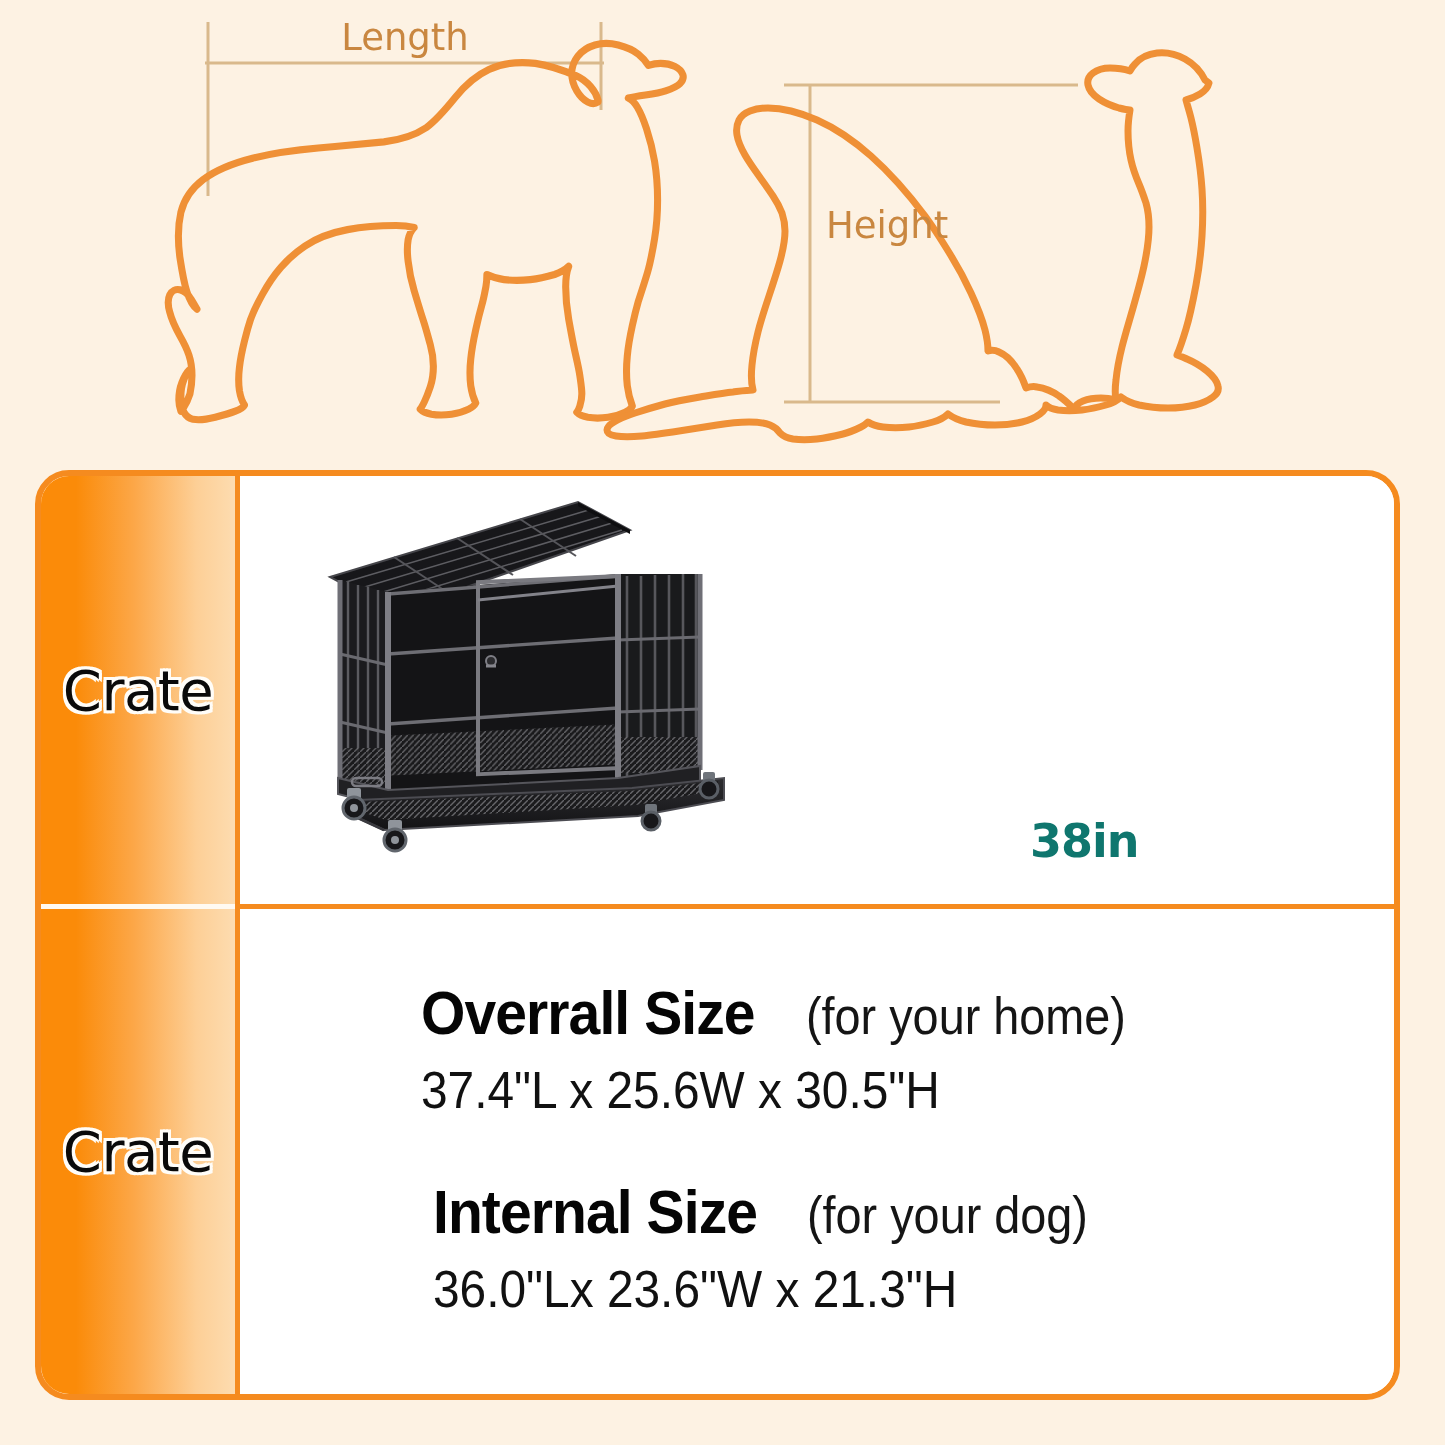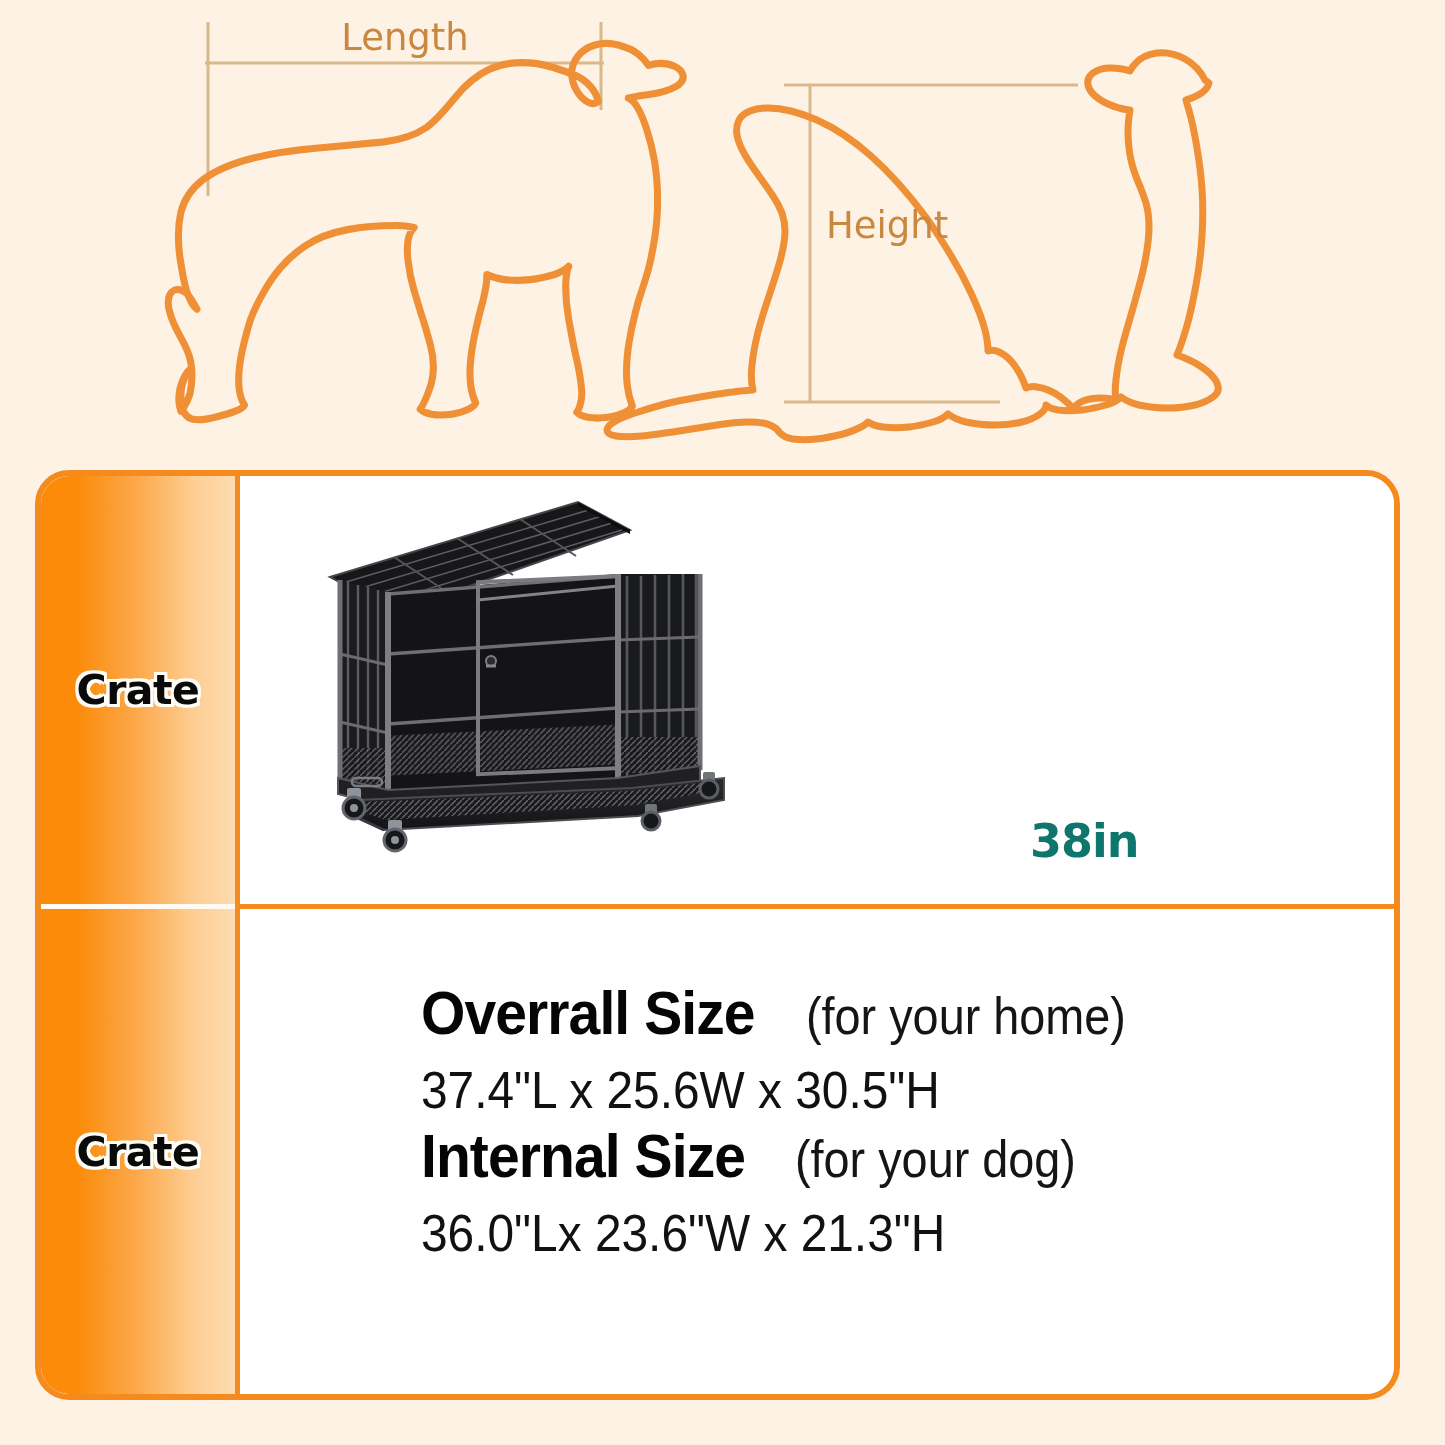--- a/index.html
+++ b/index.html
@@ -81,22 +81,22 @@
     justify-content: center;
     box-sizing: border-box;
     position: relative;
   }
   #spec-row-size .row-label-cell {
     border-top: 5px solid #fffaf2;
     margin-top: -5px;
   }
   .row-label-text {
     font-family: "DejaVu Sans", sans-serif;
-    font-weight: 700;
-    font-size: 41px;
+    font-weight: 400;
+    font-size: 56px;
     color: #0a0a0a;
     letter-spacing: -0.5px;
     text-shadow:
       -3px -3px 0 #fffdf8,  3px -3px 0 #fffdf8,
       -3px  3px 0 #fffdf8,  3px  3px 0 #fffdf8,
       -3px  0   0 #fffdf8,  3px  0   0 #fffdf8,
        0   -3px 0 #fffdf8,  0    3px 0 #fffdf8;
   }
 
   .row-content-cell {
@@ -128,22 +128,22 @@
     letter-spacing: -1px;
   }
 
   
   #size-text-block {
     position: absolute;
     left: 181px;
     top: 68px;
     width: 900px;
   }
-  .size-group { }
-  .size-group:last-child { margin-bottom: 0; }
+  .size-group { margin-bottom: 56px; }
+  .size-group:last-child { margin-bottom: 0; margin-left: 12px; }
 
   .size-heading-line {
     display: flex;
     align-items: baseline;
     white-space: nowrap;
   }
   .size-heading {
     font-family: "Liberation Sans Narrow", "Liberation Sans", sans-serif;
     font-weight: 700;
     font-size: 62px;

